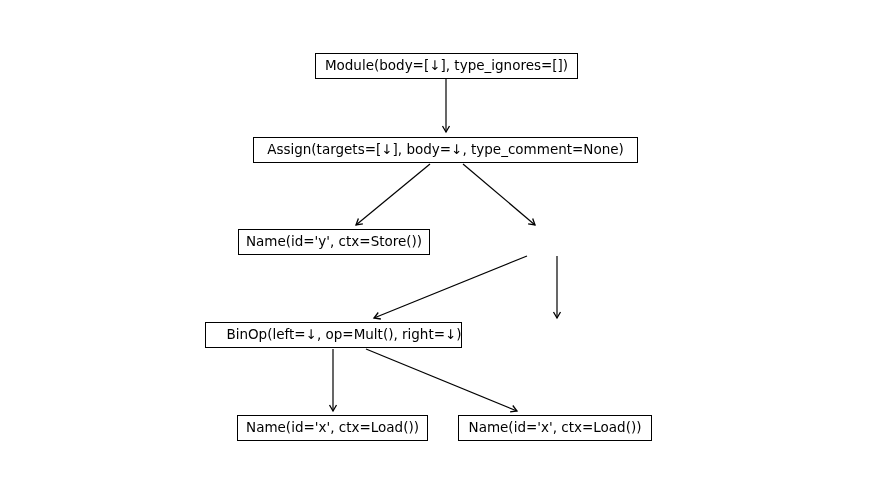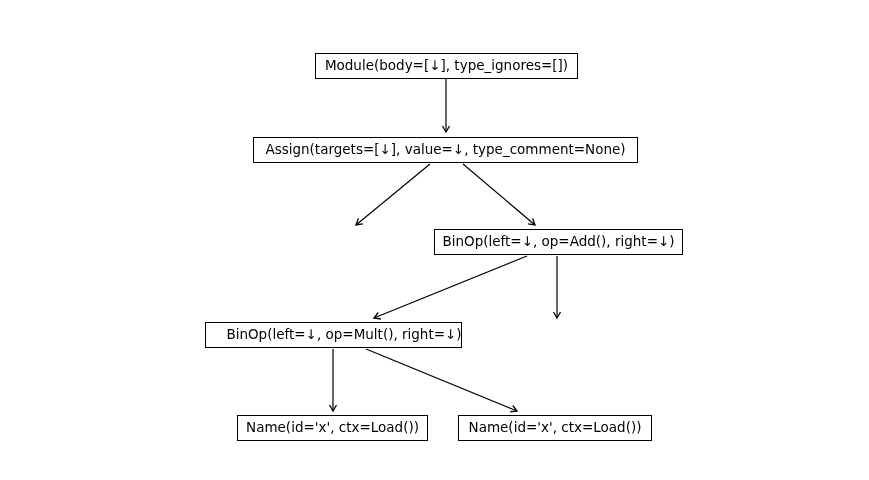--- a/index.html
+++ b/index.html
@@ -63,19 +63,19 @@
     <line x1="446" y1="71" x2="446" y2="132" marker-end="url(#arrowhead)"></line>
     <line x1="430" y1="164" x2="356" y2="225" marker-end="url(#arrowhead)"></line>
     <line x1="463" y1="164" x2="535" y2="225" marker-end="url(#arrowhead)"></line>
     <line x1="527" y1="256" x2="374" y2="318" marker-end="url(#arrowhead)"></line>
     <line x1="557" y1="256" x2="557" y2="318" marker-end="url(#arrowhead)"></line>
     <line x1="333" y1="349" x2="333" y2="411" marker-end="url(#arrowhead)"></line>
     <line x1="366" y1="349" x2="517" y2="411" marker-end="url(#arrowhead)"></line>
   </svg>
 
   <div class="node n-module">Module(body=[↓], type_ignores=[])</div>
-  <div class="node n-assign">Assign(targets=[↓], value=↓, type_comment=None)</div>
-  <div class="node n-binop-add">BinOp(left=↓, op=Add(), right=↓)</div>
+  <div class="node n-assign">Assign(targets=[↓], body=↓, type_comment=None)</div>
+  <div class="node n-name-y">Name(id='y', ctx=Store())</div>
   <div class="node n-binop-mult">BinOp(left=↓, op=Mult(), right=↓)</div>
   <div class="node n-name-x-l">Name(id='x', ctx=Load())</div>
   <div class="node n-name-x-r">Name(id='x', ctx=Load())</div>
 
 </div>
 
 </body></html>

